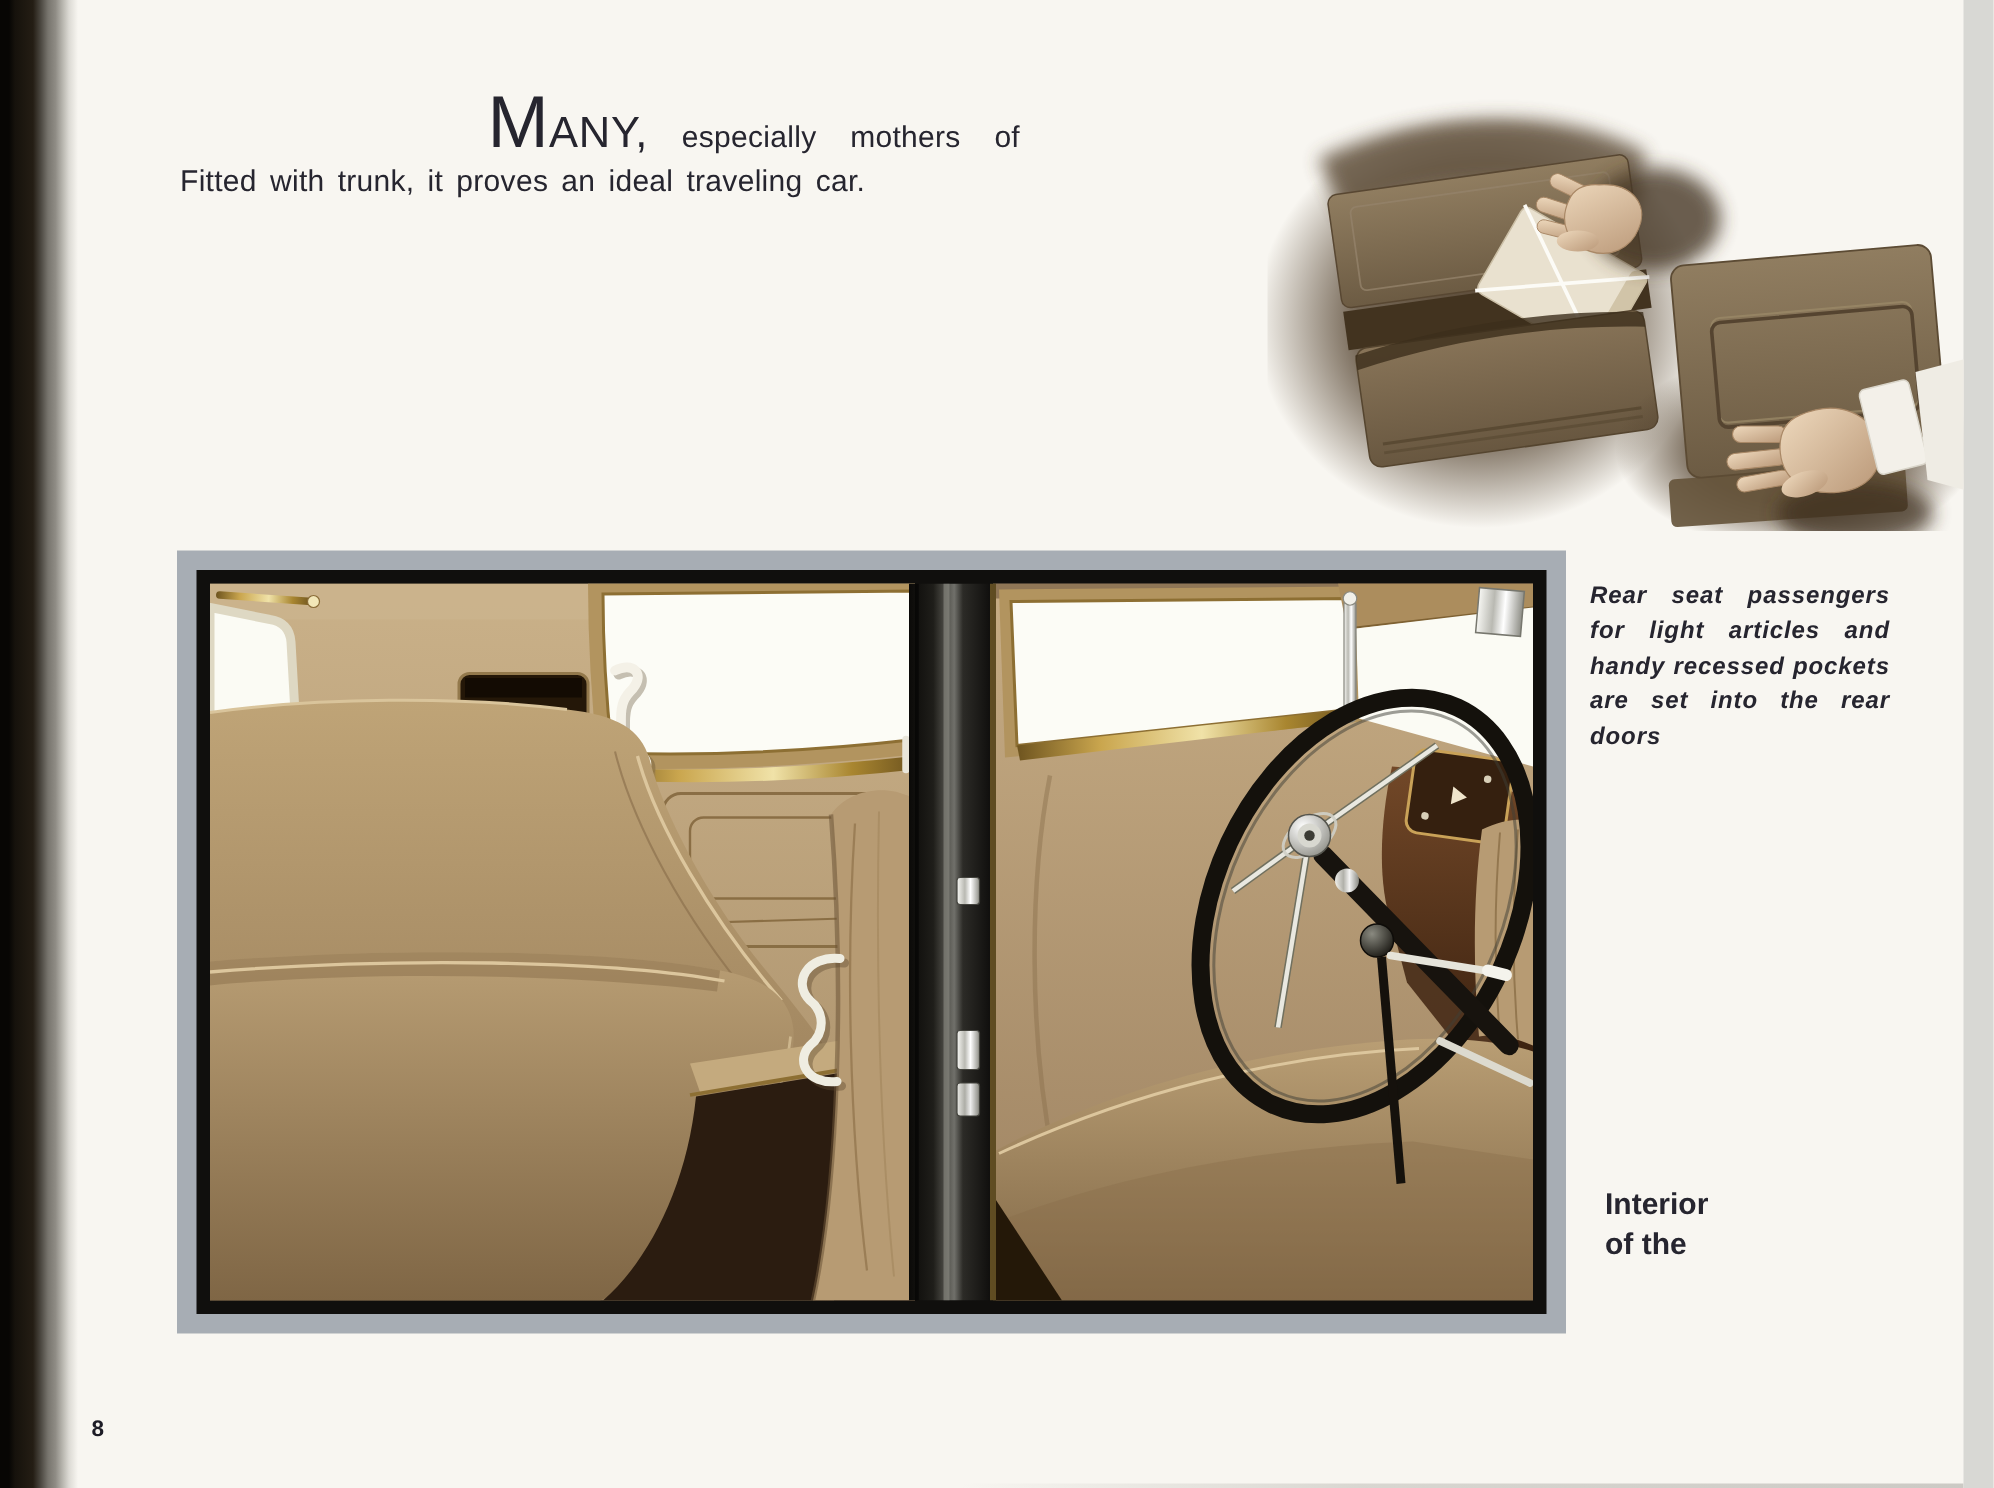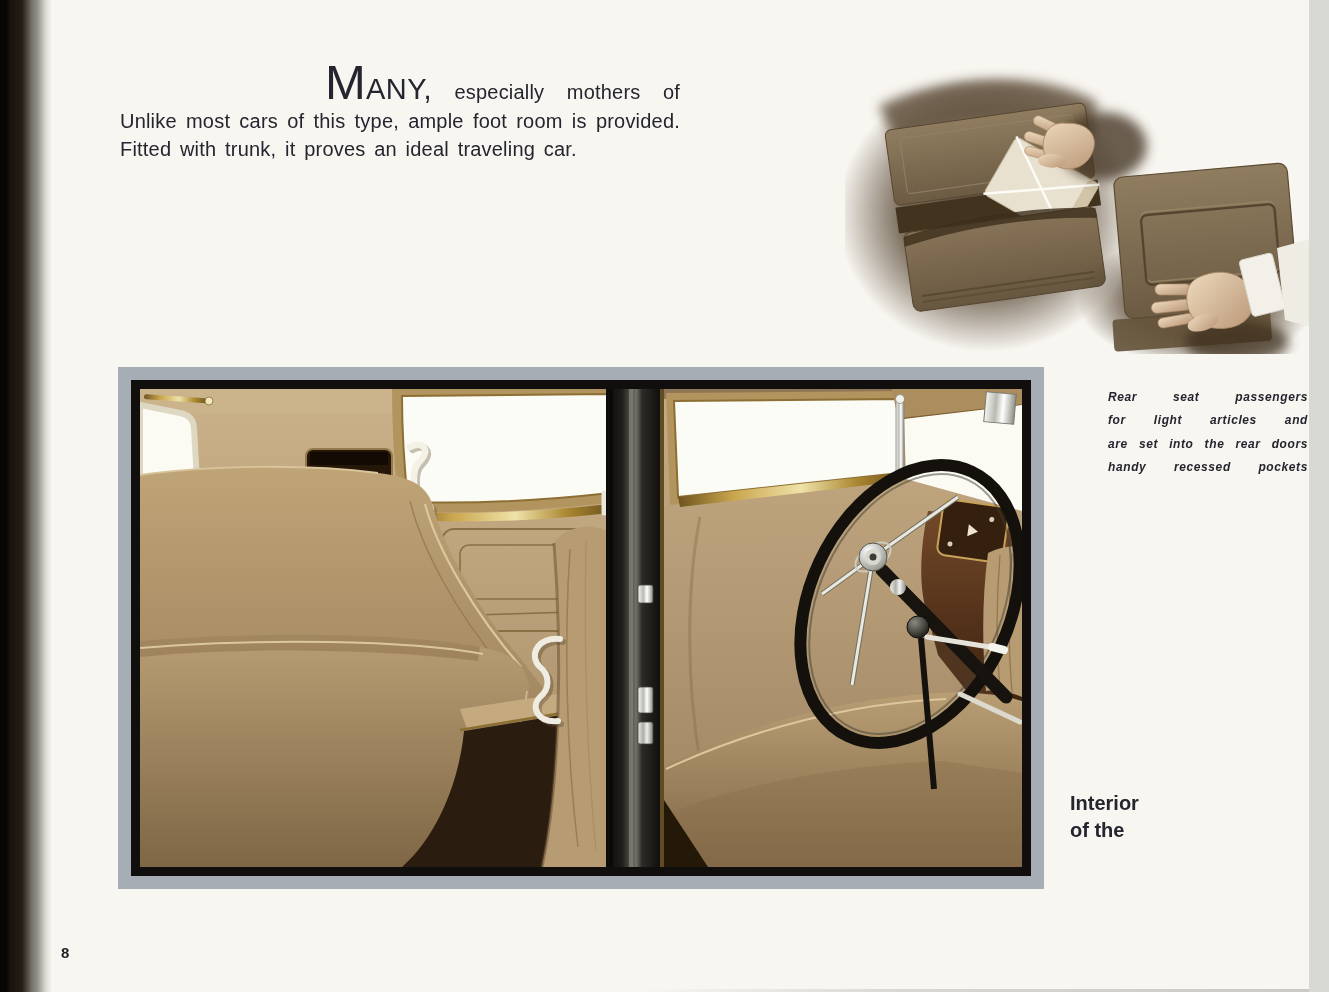--- a/index.html
+++ b/index.html
@@ -22,22 +22,22 @@
     font-size:20px;letter-spacing:.2px;word-spacing:3px;}
   .intro-line{text-align:justify;text-align-last:justify;line-height:28.7px;white-space:nowrap;
     text-align-last:justify;}
   .intro-line{white-space:normal;}
   .intro-line.first{margin-left:205px;}
   .intro-line.last{text-align-last:left;}
   .dropcap{font-size:49px;line-height:0;font-weight:400;}
   .caps{font-size:29px;line-height:0;letter-spacing:.5px;}
 
   
-  .side-note{position:absolute;left:1108px;top:386px;width:200px;color:var(--c-ink);
-    font-style:italic;font-size:12px;line-height:23.4px;letter-spacing:.6px;font-weight:700;}
+  .side-note{position:absolute;left:1060px;top:386px;width:200px;color:var(--c-ink);
+    font-style:italic;font-size:16px;line-height:23.4px;letter-spacing:.6px;font-weight:700;}
   .side-note .sn-line{text-align:justify;text-align-last:justify;}
 
   
   .photo-frame{position:absolute;left:118px;top:367px;width:926px;height:522px;
     background:var(--c-frame_gray);padding:13px;}
   .photo-frame-inner{width:900px;height:496px;background:var(--c-frame_black);padding:9px;}
   .photo-frame-inner svg{display:block;}
 
   
   .vignettes{position:absolute;left:845px;top:62px;width:470px;height:292px;}
@@ -58,21 +58,20 @@
 
 <div class="sheet">
 
   <div class="spine"></div>
 
   <div class="intro">
     <div class="intro-line first">
       <span class="dropcap">M</span><span class="caps">ANY,</span>
       <span>especially mothers of</span>
     </div>
-    <div class="intro-line">Unlike most cars of this type, ample foot room is provided.</div>
     <div class="intro-line last">Fitted with trunk, it proves an ideal traveling car.</div>
   </div>
 
   <svg class="vignettes" width="470" height="292" viewBox="0 0 470 292">
     <defs>
       <radialGradient id="v-shadow" cx="50%" cy="50%" r="50%">
         <stop offset="0%" stop-color="#503f2b" stop-opacity=".95"></stop>
         <stop offset="55%" stop-color="#54432f" stop-opacity=".8"></stop>
         <stop offset="100%" stop-color="#54432f" stop-opacity="0"></stop>
       </radialGradient>
@@ -147,22 +146,22 @@
       <g transform="rotate(-14 416 222)">
         <rect x="400" y="194" width="34" height="58" rx="4" fill="#f3f0e9" stroke="#d9d5ca"></rect>
       </g>
       <path d="M432,186 L470,176 L470,266 L440,258 Z" fill="#efece4"></path>
     </g>
   </svg>
 
   <div class="side-note">
     <div class="sn-line">Rear seat passengers</div>
     <div class="sn-line">for light articles and</div>
+    <div class="sn-line">handy recessed pockets</div>
     <div class="sn-line">are set into the rear doors</div>
-    <div class="sn-line">handy recessed pockets</div>
   </div>
 
   <div class="photo-frame">
     <div class="photo-frame-inner">
       <svg width="882" height="478" viewBox="0 0 882 478">
         <defs>
           <linearGradient id="m-wallL" x1="0" y1="0" x2="0" y2="1">
             <stop offset="0%" stop-color="#cab189"></stop>
               <stop offset="100%" stop-color="#a68c67"></stop>
           </linearGradient>

